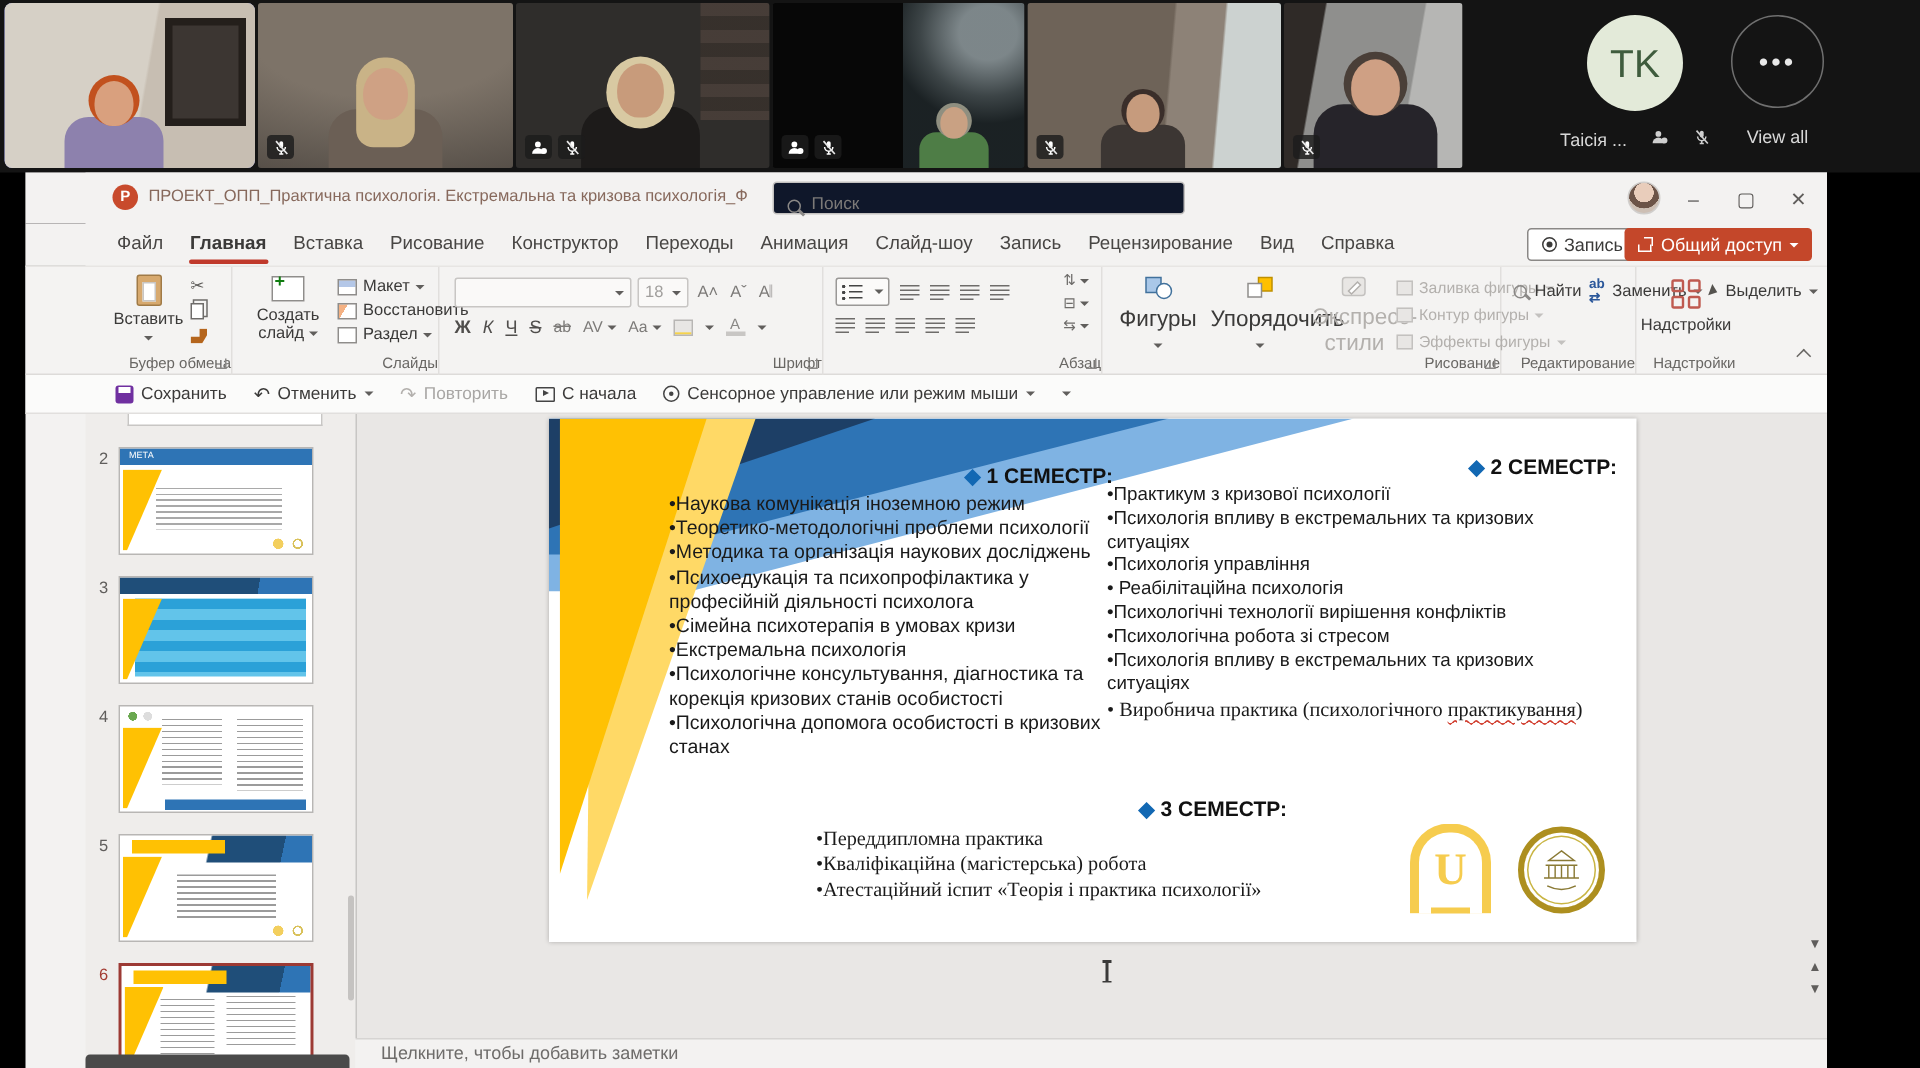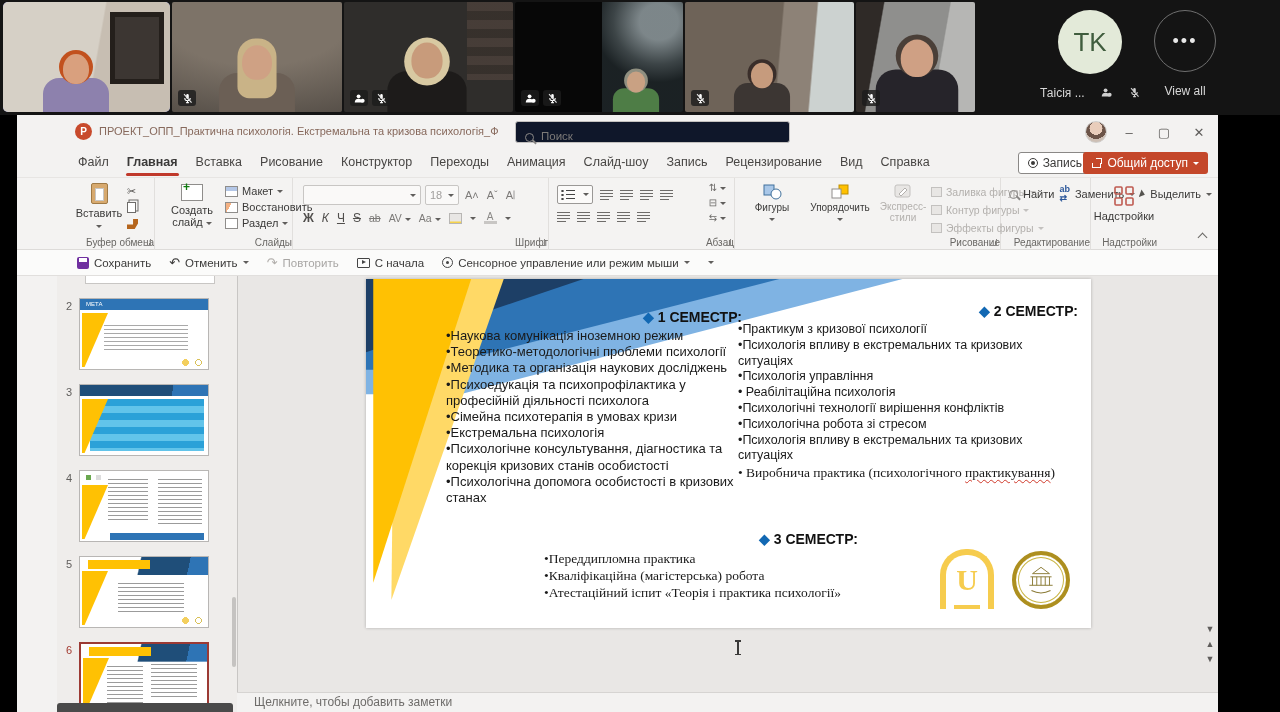--- a/index.html
+++ b/index.html
@@ -148,21 +148,21 @@
   .bul-ico { width:14px; height:12px; background:
       radial-gradient(circle at 1.5px 2px,#444 1px,transparent 1.3px),
       radial-gradient(circle at 1.5px 6px,#444 1px,transparent 1.3px),
       radial-gradient(circle at 1.5px 10px,#444 1px,transparent 1.3px),
       linear-gradient(#444,#444) 5px 1.5px/9px 1px no-repeat,
       linear-gradient(#444,#444) 5px 5.5px/9px 1px no-repeat,
       linear-gradient(#444,#444) 5px 9.5px/9px 1px no-repeat; }
   .p-stack { position:absolute; right:8px; top:5px; display:flex; flex-direction:column; gap:5px; align-items:center; }
   .p-sico { font-size:10px; color:#6e6c6a; line-height:10px; }
   .g-draw { left:718px; width:266px; }
-  .draw-big { position:absolute; top:6px; width:66px; text-align:center; font-size:10px; color:#3b3a39; }
+  .draw-big { position:absolute; top:6px; width:66px; text-align:center; font-size:15px; color:#3b3a39; }
   .draw-big.gray { color:#b3b0ad; }
   .d1 { left:4px; } .d2 { left:72px; } .d3 { left:140px; width:56px; }
   .fill-stack { position:absolute; left:196px; top:8px; display:flex; flex-direction:column; gap:6px; }
   .fill-item { display:flex; align-items:center; gap:4px; font-size:10.5px; color:#b3b0ad; white-space:nowrap; }
   .fill-sq { width:11px; height:10px; border:1px solid #c3c1bf; background:#e8e6e4; flex:0 0 auto; }
   .g-edit { left:984px; width:90px; }
   .e-col { position:absolute; left:8px; top:7px; display:flex; flex-direction:row; gap:5px; }
   .e-item { display:flex; align-items:center; gap:5px; font-size:11px; color:#3b3a39; white-space:nowrap; }
   .sel-arrow { width:0; height:0; border-left:5px solid #55534f; border-top:4px solid transparent;
       border-bottom:4px solid transparent; transform:rotate(20deg); }

